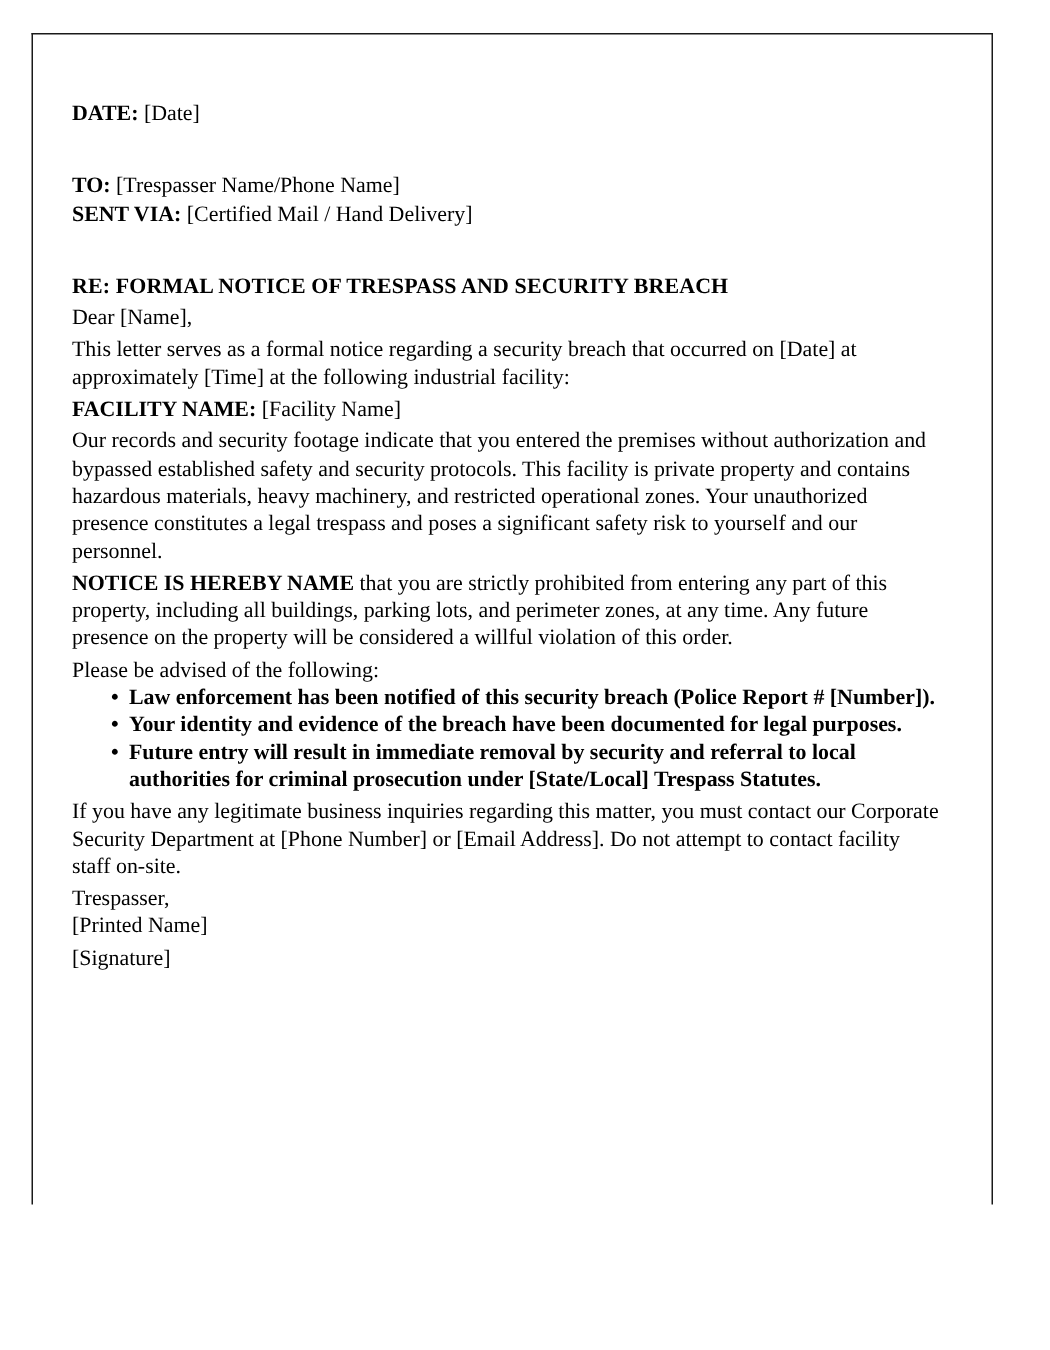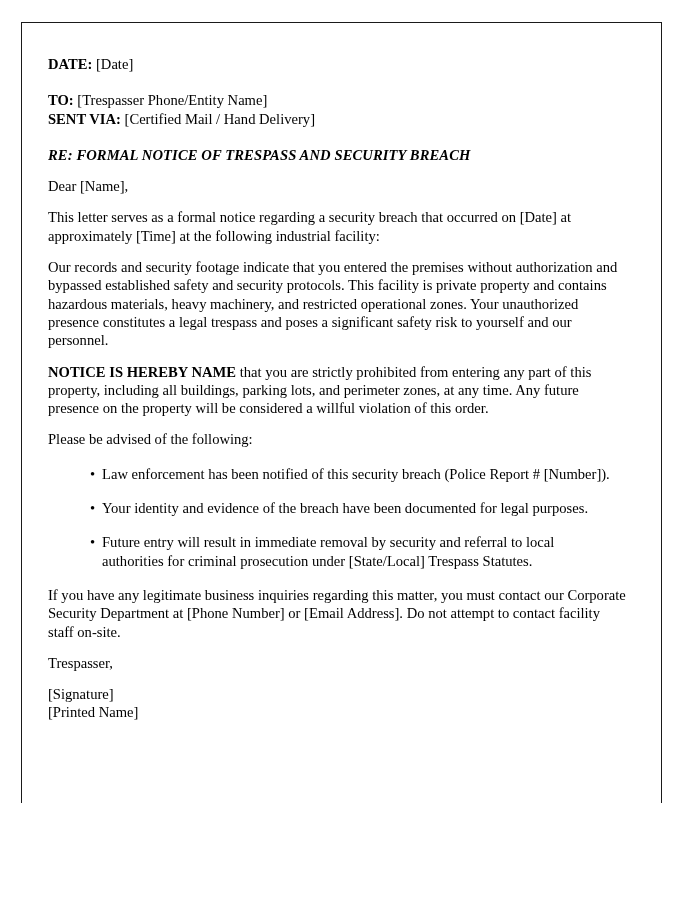--- a/index.html
+++ b/index.html
@@ -36,91 +36,92 @@
     font-size: 14.6px;
     line-height: 18.3px;
   }
 
   .blk {
     margin: 0;
     padding: 0;
   }
 
   
-  .gap-lg { margin-top: 18px; }
-  .gap-md { margin-top: 13px; }
+  .gap-lg { margin-top: 30px; }
+  .gap-md { margin-top: 3px; }
 
   .bold {
     font-weight: bold;
   }
 
   .heading-re {
     font-weight: bold;
     font-size: 14.6px;
     letter-spacing: 0.1px;
-    font-style: italic;
   }
 
   .para {
     text-align: left;
   }
 
   ul.bullets {
     margin: 0;
     padding: 0 0 0 0;
     list-style: none;
   }
   ul.bullets li {
     position: relative;
     padding-left: 38px;
-    margin: 16px;
+    margin: 0;
     line-height: 18.3px;
+    font-weight: bold;
   }
   ul.bullets li::before {
     content: "\2022";
     position: absolute;
     left: 26px;
     top: 0;
     font-size: 14.6px;
     line-height: 18.3px;
   }
 
   .sig-line { white-space: nowrap; }
 </style>
 </head>
 <body>
 
 <div class="page-frame">
   <div class="letter-body">
 
     <p class="blk gap-lg"><span class="bold">DATE:</span> <span>[Date]</span></p>
 
-    <p class="blk gap-lg"><span class="bold">TO:</span> <span>[Trespasser Phone/Entity Name]</span></p>
+    <p class="blk gap-lg"><span class="bold">TO:</span> <span>[Trespasser Name/Phone Name]</span></p>
     <p class="blk"><span class="bold">SENT VIA:</span> <span>[Certified Mail / Hand Delivery]</span></p>
 
     <p class="blk gap-lg heading-re">RE: FORMAL NOTICE OF TRESPASS AND SECURITY BREACH</p>
 
     <p class="blk gap-md">Dear [Name],</p>
 
     <p class="blk gap-md para">This letter serves as a formal notice regarding a security breach that occurred on [Date] at approximately [Time] at the following industrial facility:</p>
 
+    <p class="blk gap-md"><span class="bold">FACILITY NAME:</span> <span>[Facility Name]</span></p>
 
     <p class="blk gap-md para">Our records and security footage indicate that you entered the premises without authorization and bypassed established safety and security protocols. This facility is private property and contains hazardous materials, heavy machinery, and restricted operational zones. Your unauthorized presence constitutes a legal trespass and poses a significant safety risk to yourself and our personnel.</p>
 
     <p class="blk gap-md para"><span class="bold">NOTICE IS HEREBY NAME</span><span> that you are strictly prohibited from entering any part of this property, including all buildings, parking lots, and perimeter zones, at any time. Any future presence on the property will be considered a willful violation of this order.</span></p>
 
     <p class="blk gap-md">Please be advised of the following:</p>
 
     <ul class="bullets gap-md">
       <li><span>Law enforcement has been notified of this security breach (Police Report # [Number]).</span></li>
       <li><span>Your identity and evidence of the breach have been documented for legal purposes.</span></li>
       <li><span>Future entry will result in immediate removal by security and referral to local authorities for criminal prosecution under [State/Local] Trespass Statutes.</span></li>
     </ul>
 
     <p class="blk gap-md para">If you have any legitimate business inquiries regarding this matter, you must contact our Corporate Security Department at [Phone Number] or [Email Address]. Do not attempt to contact facility staff on-site.</p>
 
     <p class="blk gap-md">Trespasser,</p>
 
+    <p class="blk sig-line">[Printed Name]</p>
     <p class="blk gap-md sig-line">[Signature]</p>
-    <p class="blk sig-line">[Printed Name]</p>
 
   </div>
 </div>
 
 </body></html>

